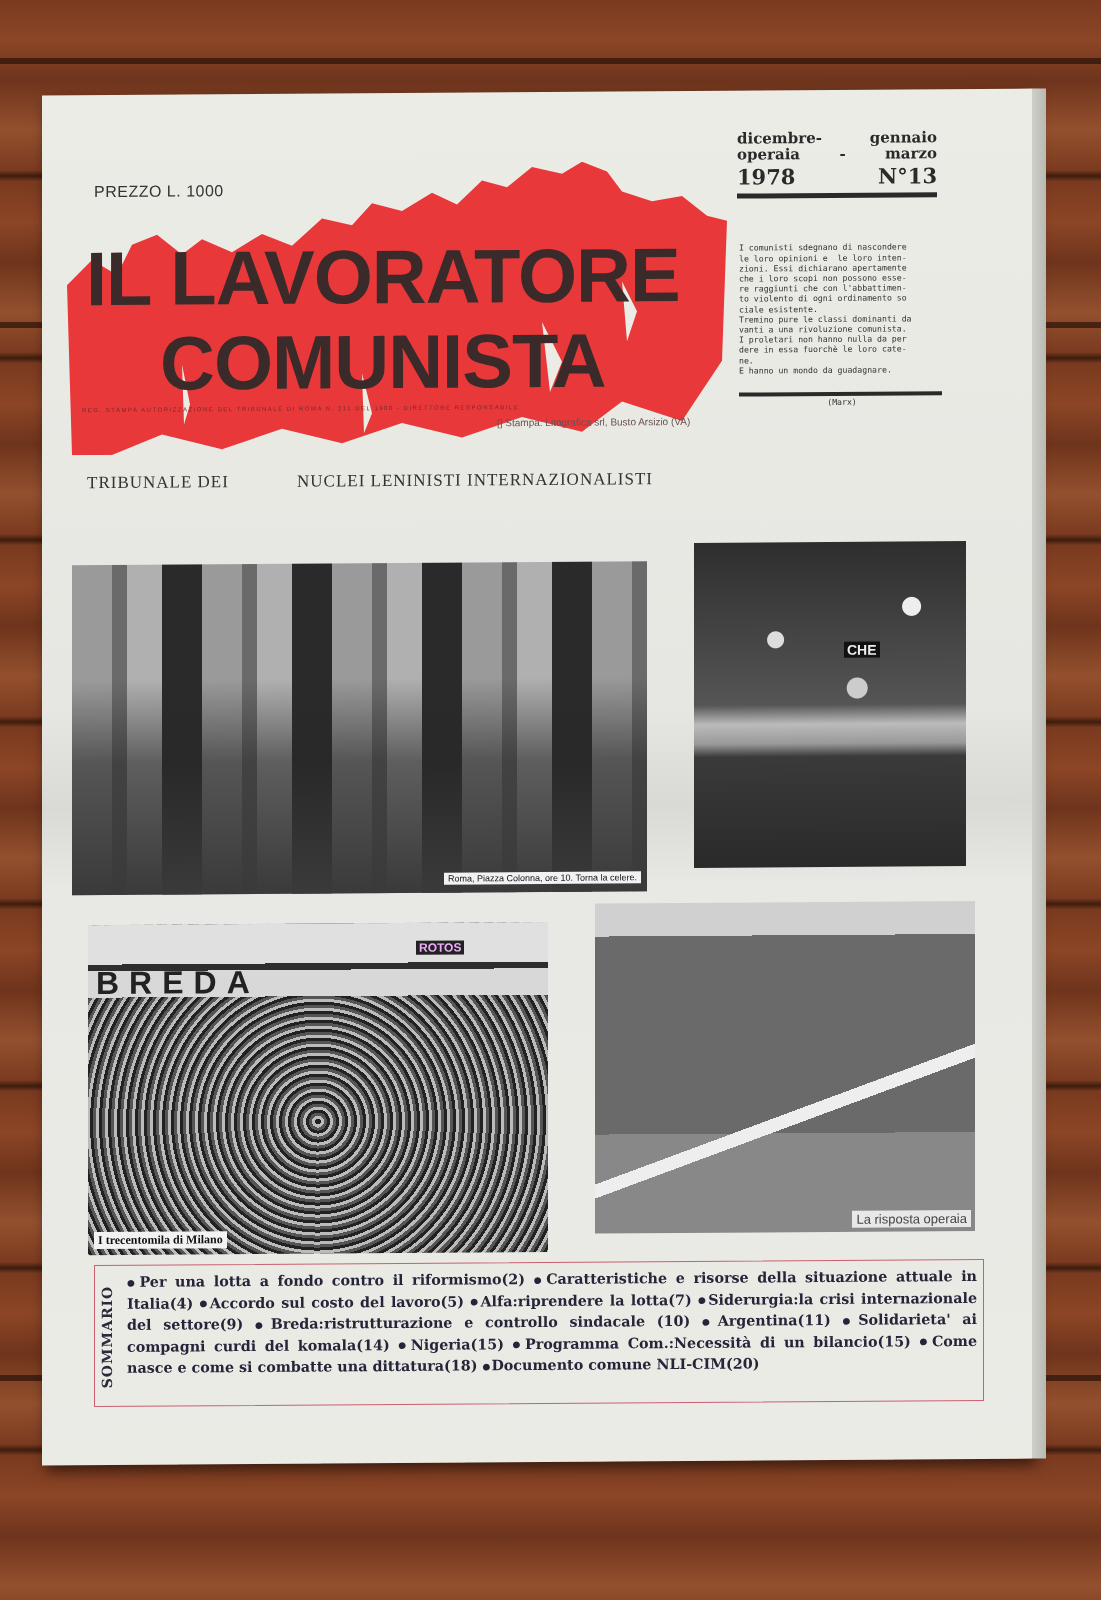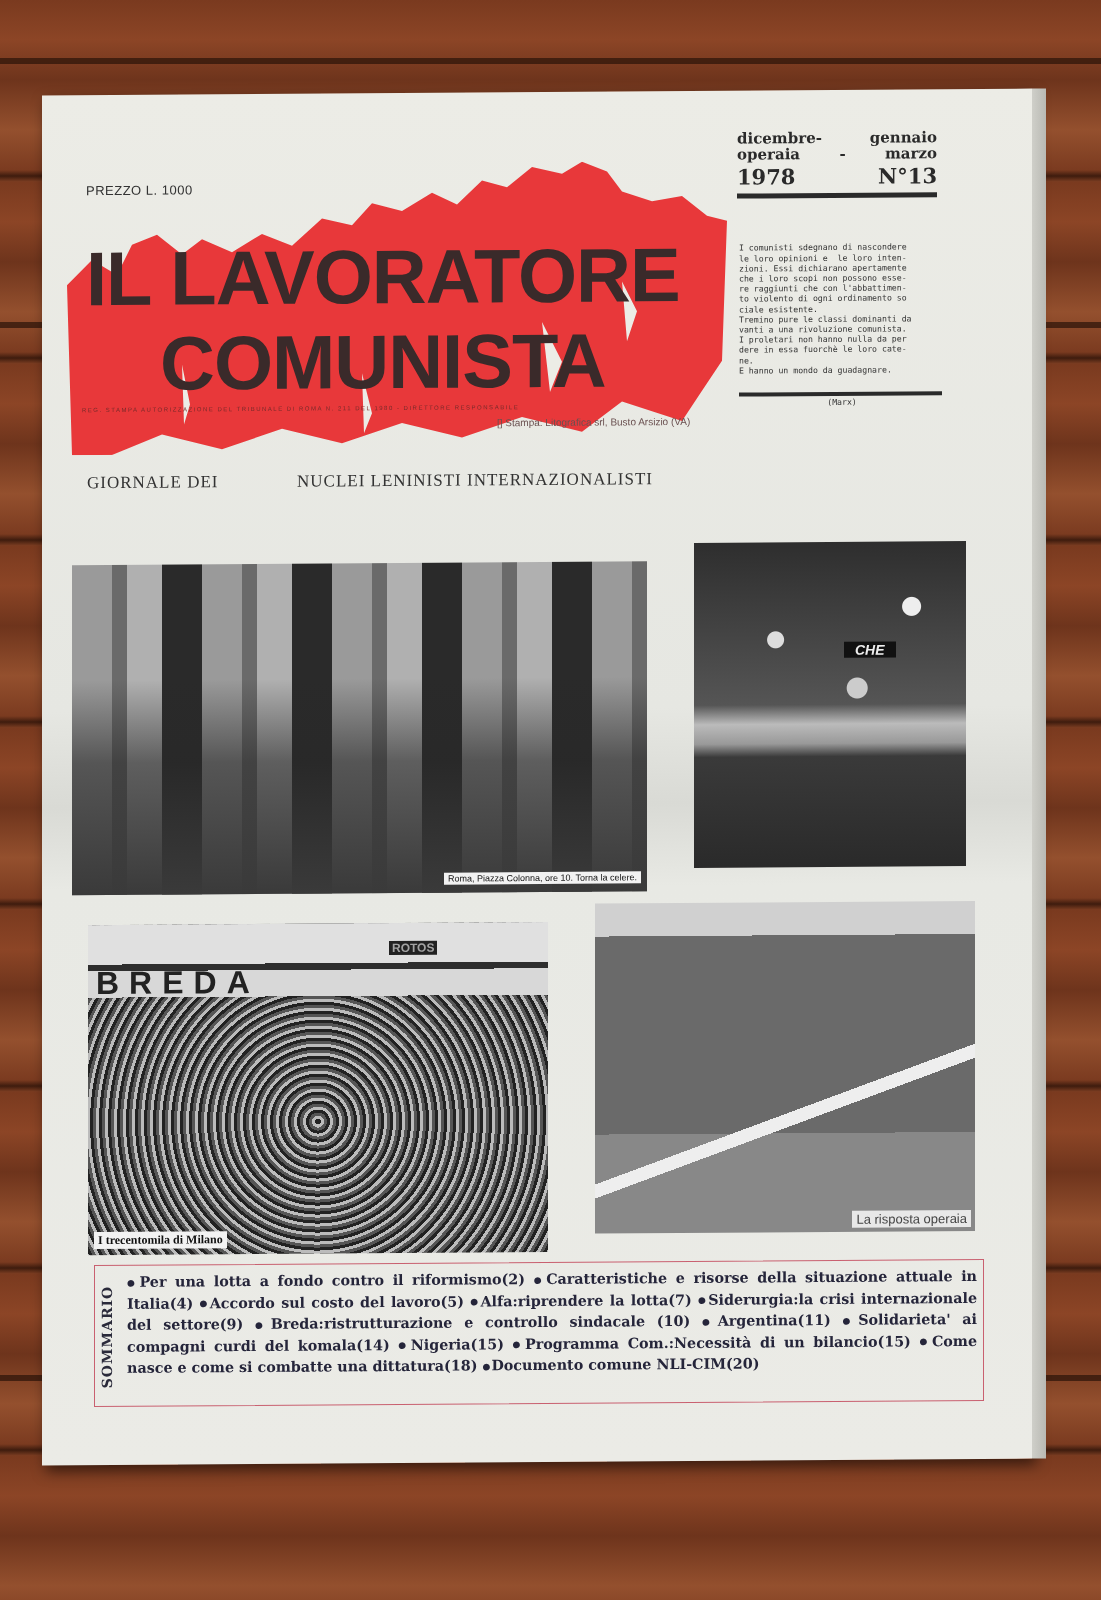--- a/index.html
+++ b/index.html
@@ -11,21 +11,21 @@
   }
   .board-line { position:absolute; left:0; width:1101px; height:6px; background:#2a1208; opacity:.7; }
   .paper {
     position:absolute; left:42px; top:92px; width:990px; height:1370px;
     background: linear-gradient(180deg, #ecece6 0%, #e6e7e2 45%, #d9dad5 52%, #e8e9e4 58%, #ebebe6 100%);
     box-shadow: 4px 6px 14px rgba(0,0,0,.55);
     transform: skewY(-0.4deg);
   }
   .paper-edge { position:absolute; right:-14px; top:0; width:14px; height:100%;
     background: linear-gradient(90deg,#cfcfc9,#b9b9b3); }
-  .price { position:absolute; left:44px; top:88px; font-size:13px; color:#333; letter-spacing:.5px; }
+  .price { position:absolute; left:52px; top:88px; font-size:16px; color:#333; letter-spacing:.5px; }
   .masthead-bg { position:absolute; left:20px; top:70px; width:665px; height:290px; }
   .title-line { position:absolute; font-family:"Liberation Sans", sans-serif; font-weight:bold; color:#3a2a2a; letter-spacing:-1px; }
   .title-1 { left:44px; top:140px; font-size:76px; }
   .title-2 { left:118px; top:225px; font-size:76px; }
   .legal-line { position:absolute; left:40px; top:312px; font-size:6px; color:#7a2a2a; letter-spacing:1.5px; width:640px; white-space:nowrap; overflow:hidden; }
   .printer { position:absolute; left:455px; top:325px; font-size:10px; color:#6a5050; }
   .issue-box { position:absolute; left:695px; top:40px; width:200px; }
   .issue-months { font-family:"DejaVu Serif", serif; font-weight:bold; font-size:15px; color:#2a2a2a; line-height:16px; display:flex; justify-content:space-between; }
   .issue-year-row { display:flex; justify-content:space-between; font-family:"DejaVu Serif", serif; font-weight:bold; font-size:21px; color:#2a2a2a; margin-top:2px; }
   .rule { height:5px; background:#2a2a2a; margin-top:4px; }
@@ -56,22 +56,22 @@
   .photo-4 { left:553px; top:812px; width:380px; height:330px;
     background:
       linear-gradient(160deg, transparent 60%, #eee 60% 63%, transparent 63%),
       linear-gradient(180deg, #d0d0d0 0 10%, #6a6a6a 10% 70%, #888 70% 100%);
   }
   .caption { position:absolute; background:#f2f2f2; color:#111; font-size:9px; padding:1px 4px; white-space:nowrap; }
   .cap-1 { right:6px; bottom:8px; }
   .cap-3 { left:6px; bottom:6px; font-family:"Liberation Serif", serif; font-weight:bold; font-size:12px; }
   .cap-4 { right:4px; bottom:4px; font-size:13px; color:#444; background:#e8e8e8; }
   .banner-text { position:absolute; left:8px; top:40px; font-family:"Liberation Sans", sans-serif; font-weight:bold; font-size:32px; color:#222; letter-spacing:10px; }
-  .banner-2 { position:absolute; left:301px; top:18px; font-size:12px; font-weight:bold; color:#a3a3a3; background:#222; padding:0 3px; }
-  .che { position:absolute; left:150px; top:100px; font-weight:bold; font-size:14px; color:#eee; background:#111; padding:0 11px;font-style:italic; }
+  .banner-2 { position:absolute; left:328px; top:18px; font-size:12px; font-weight:bold; color:#f0abfc; background:#222; padding:0 3px; }
+  .che { position:absolute; left:150px; top:100px; font-weight:bold; font-size:14px; color:#eee; background:#111; padding:0 3px; }
   .summary { position:absolute; left:52px; top:1170px; width:888px; height:140px; border:1.5px solid #c96070; }
   .summary-label { position:absolute; left:-2px; top:6px; width:28px; height:130px; display:flex; align-items:center; justify-content:center; }
   .summary-label span { transform: rotate(-90deg); font-family:"DejaVu Serif", serif; font-weight:bold; font-size:14px; color:#2a2a3a; letter-spacing:1px; white-space:nowrap; }
   .summary-text { position:absolute; left:32px; top:6px; width:850px; font-family:"DejaVu Serif", serif; font-weight:bold; font-size:14.3px; line-height:21px; color:#25253a; text-align:justify; }
   .summary-text .item::before { content:"\25CF"; font-size:9px; vertical-align:middle; margin-right:1px; }
 </style>
 </head>
 <body>
 
 <div class="board-line" style="top:58px"></div>
@@ -121,21 +121,21 @@
 Tremino pure le classi dominanti da
 vanti a una rivoluzione comunista.
 I proletari non hanno nulla da per
 dere in essa fuorchè le loro cate-
 ne.
 E hanno un mondo da guadagnare.</div>
     <div class="quote-author">(Marx)</div>
   </div>
   <div class="rule2"></div>
 
-  <div class="subtitle sub-a">GIORNALE DEI</div>
+  <div class="subtitle sub-a">TRIBUNALE DEI</div>
   <div class="subtitle sub-b">NUCLEI LENINISTI INTERNAZIONALISTI</div>
 
   <div class="photo photo-1">
     <div class="caption cap-1">Roma, Piazza Colonna, ore 10. Torna la celere.</div>
   </div>
 
   <div class="photo photo-2">
     <div class="che">CHE</div>
   </div>
 

